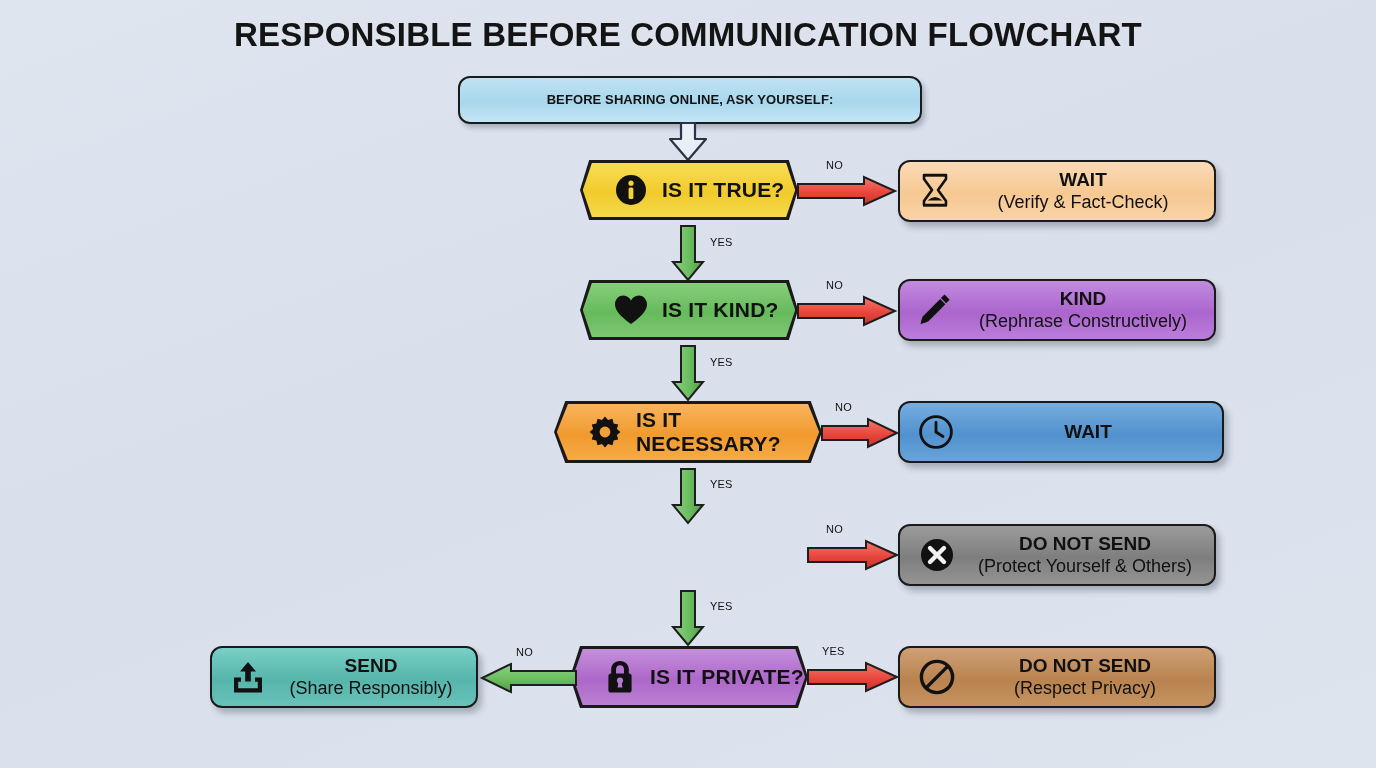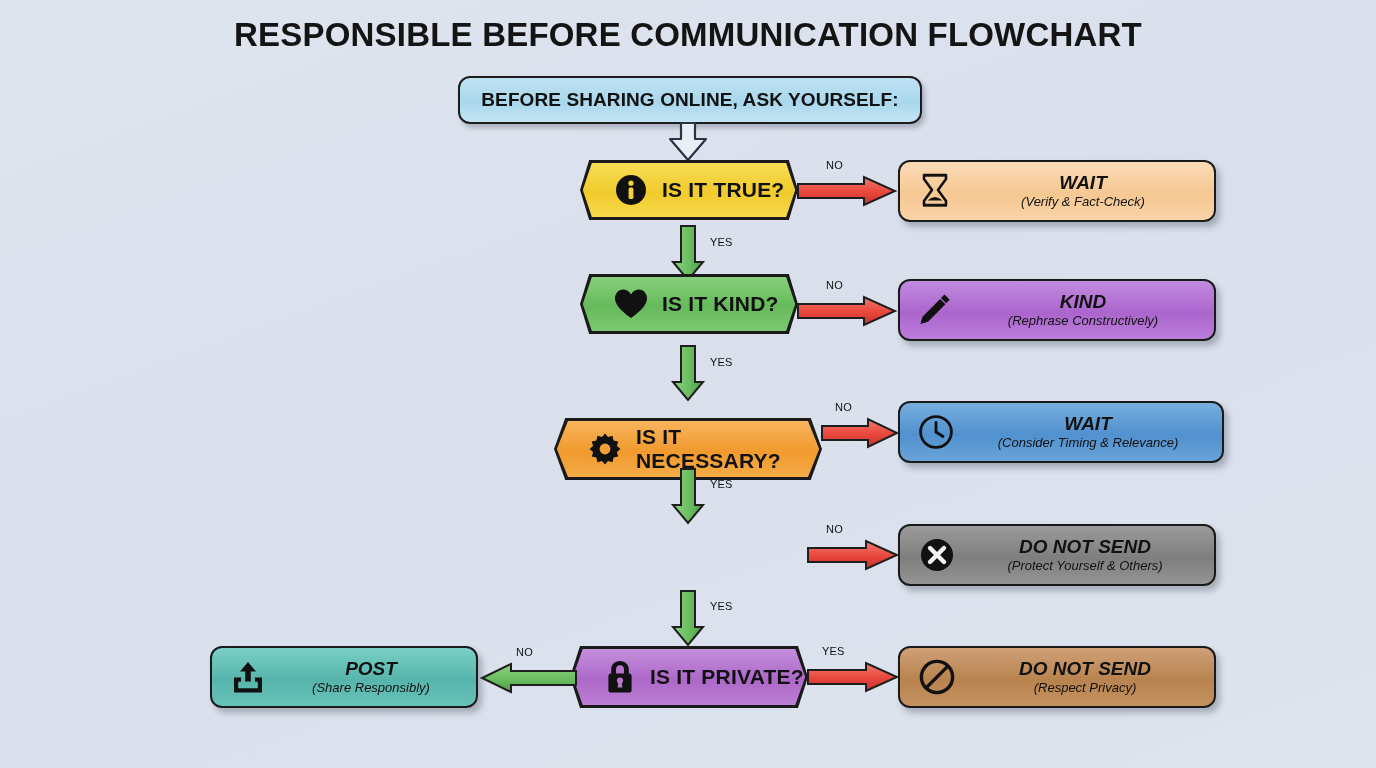--- a/index.html
+++ b/index.html
@@ -53,21 +53,21 @@
     height: 44px;
     border: 2.5px solid #1b1b1b;
     border-radius: 12px;
     background: linear-gradient(180deg, #bfe2f2 0%, #a9d7ed 55%, #c4e5f4 100%);
     box-shadow: 3px 4px 5px rgba(40,50,65,0.28);
     display: flex;
     align-items: center;
     justify-content: center;
   }
   #header-pill .node-main {
-    font-size: 19px;
+    font-size: 13px;
     color: #121212;
     letter-spacing: 0.1px;
   }
 
   
   .hex {
     position: absolute;
     display: flex;
     align-items: center;
     box-sizing: border-box;
@@ -130,24 +130,23 @@
     flex: 0 0 auto;
     margin-left: 18px;
     display: flex;
     align-items: center;
     justify-content: center;
   }
   .rbox .rtext {
     flex: 1 1 auto;
     text-align: center;
     padding-right: 0;
-    font-style: italic;
   }
   .rbox .node-main { font-size: 19px; color: #111; }
-  .rbox .node-sub  { font-size: 13px; color: #111; margin-top: 2px; }
+  .rbox .node-sub  { font-size: 18px; color: #111; margin-top: 2px; }
 
   
   .arrow-wrap { position: absolute; }
   .edge-label {
     position: absolute;
     font-size: 11px;
     font-weight: normal;
     color: #111;
     letter-spacing: 0.2px;
     white-space: nowrap;
@@ -224,21 +223,21 @@
           <stop offset="0%" stop-color="#8ed184"></stop>
             <stop offset="55%" stop-color="#6abd5e"></stop>
             <stop offset="100%" stop-color="#4e9d45"></stop>
         </linearGradient>
       </defs>
       <polygon points="9,0 23,0 23,36 31,36 16,54 1,36 9,36" fill="url(#greng1)" stroke="#1e1e1e" stroke-width="2"></polygon>
     </svg>
   </div>
   <div class="edge-label" style="left:710px; top:236px;">YES</div>
 
-  <div class="hex" style="left:580px; top:274px; width:218px; height:60px;">
+  <div class="hex" style="left:580px; top:280px; width:218px; height:60px;">
     <div class="hexshadow"></div>
     <div class="hexoutline"></div>
     <div class="hexfill" style="background:linear-gradient(180deg,#88cf7c 0%,#66ba5b 55%,#7dc873 100%);"></div>
     <div class="hexcontent">
       <span class="ico">
         <svg width="34" height="32" viewBox="0 0 34 32">
           <path d="M17 30 C 5 21.5, 1 15.5, 1 10.2 C 1 4.8, 5.2 1.4, 9.4 1.4 C 12.8 1.4, 15.6 3.7, 17 6.4 C 18.4 3.7, 21.2 1.4, 24.6 1.4 C 28.8 1.4, 33 4.8, 33 10.2 C 33 15.5, 29 21.5, 17 30 Z" fill="#111"></path>
         </svg>
       </span>
       <span class="hexlabel">IS IT KIND?</span>
@@ -267,21 +266,21 @@
     </span>
   </div>
 
   <div class="arrow-wrap" style="left:672px; top:346px;">
     <svg width="34" height="56" viewBox="0 0 34 56">
       <polygon points="9,0 23,0 23,36 31,36 16,54 1,36 9,36" fill="url(#greng1)" stroke="#1e1e1e" stroke-width="2"></polygon>
     </svg>
   </div>
   <div class="edge-label" style="left:710px; top:356px;">YES</div>
 
-  <div class="hex" style="left:554px; top:401px; width:268px; height:62px;margin-top:17px;">
+  <div class="hex" style="left:554px; top:401px; width:268px; height:62px;">
     <div class="hexshadow"></div>
     <div class="hexoutline"></div>
     <div class="hexfill" style="background:linear-gradient(180deg,#f9b45c 0%,#f09a2e 55%,#f6ab46 100%);"></div>
     <div class="hexcontent">
       <span class="ico">
         <svg width="34" height="34" viewBox="0 0 34 34">
           <path d="M17 1.5 l3.0 3.6 4.5 -1.3 1.1 4.6 4.6 1.1 -1.3 4.5 3.6 3.0 -3.6 3.0 1.3 4.5 -4.6 1.1 -1.1 4.6 -4.5 -1.3 -3.0 3.6 -3.0 -3.6 -4.5 1.3 -1.1 -4.6 -4.6 -1.1 1.3 -4.5 -3.6 -3.0 3.6 -3.0 -1.3 -4.5 4.6 -1.1 1.1 -4.6 4.5 1.3 z" fill="#111"></path>
           <circle cx="17" cy="17" r="5.4" fill="#f3a03a"></circle>
         </svg>
       </span>
@@ -300,21 +299,20 @@
        background:linear-gradient(180deg,#76aede 0%,#5191cf 55%,#69a4d8 100%);">
     <span class="ico">
       <svg width="36" height="36" viewBox="0 0 36 36">
         <circle cx="18" cy="18" r="15.4" fill="none" stroke="#111" stroke-width="2.8"></circle>
         <line x1="18" y1="18" x2="18" y2="8.5" stroke="#111" stroke-width="2.8" stroke-linecap="round"></line>
         <line x1="18" y1="18" x2="25" y2="22.5" stroke="#111" stroke-width="2.8" stroke-linecap="round"></line>
       </svg>
     </span>
     <span class="rtext">
       <div class="node-main">WAIT</div>
-      <div class="node-sub">(Consider Timing &amp; Relevance)</div>
     </span>
   </div>
 
   <div class="arrow-wrap" style="left:672px; top:469px;">
     <svg width="34" height="56" viewBox="0 0 34 56">
       <polygon points="9,0 23,0 23,36 31,36 16,54 1,36 9,36" fill="url(#greng1)" stroke="#1e1e1e" stroke-width="2"></polygon>
     </svg>
   </div>
   <div class="edge-label" style="left:710px; top:478px;">YES</div>
 
@@ -382,21 +380,21 @@
   <div class="rbox" style="left:210px; top:646px; width:268px; height:62px;
        background:linear-gradient(180deg,#79cfc5 0%,#56b5ab 55%,#68c2b8 100%);">
     <span class="ico">
       <svg width="36" height="34" viewBox="0 0 36 34">
         <path d="M18 2 L 26 11.4 h-5.2 v10.2 h-5.6 V 11.4 H 10 Z" fill="#111"></path>
         <path d="M4 17.6 h7 v4.2 H 8.2 v 6.4 H 27.8 v -6.4 H 25 v -4.2 h 7 V 32.4 H 4 Z" fill="#111"></path>
         <circle cx="24.4" cy="25.6" r="1.2" fill="#5fbfb5"></circle>
       </svg>
     </span>
     <span class="rtext">
-      <div class="node-main">POST</div>
+      <div class="node-main">SEND</div>
       <div class="node-sub">(Share Responsibly)</div>
     </span>
   </div>
 
   <div class="arrow-wrap" style="left:808px; top:662px;">
     <svg width="92" height="30" viewBox="0 0 92 30">
       <polygon points="0,8 58,8 58,1 89,15 58,29 58,22 0,22" fill="url(#redg1)" stroke="#1e1e1e" stroke-width="2"></polygon>
     </svg>
   </div>
   <div class="edge-label" style="left:822px; top:645px;">YES</div>

